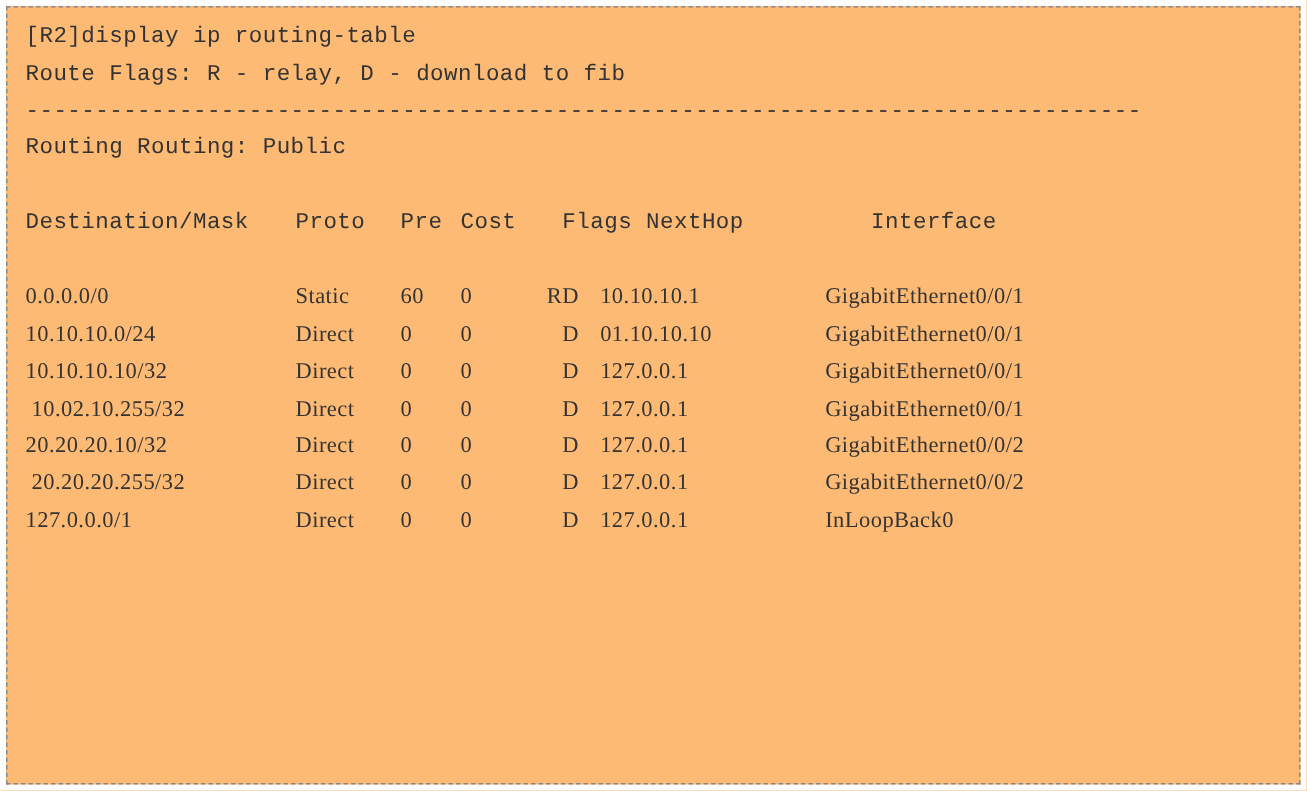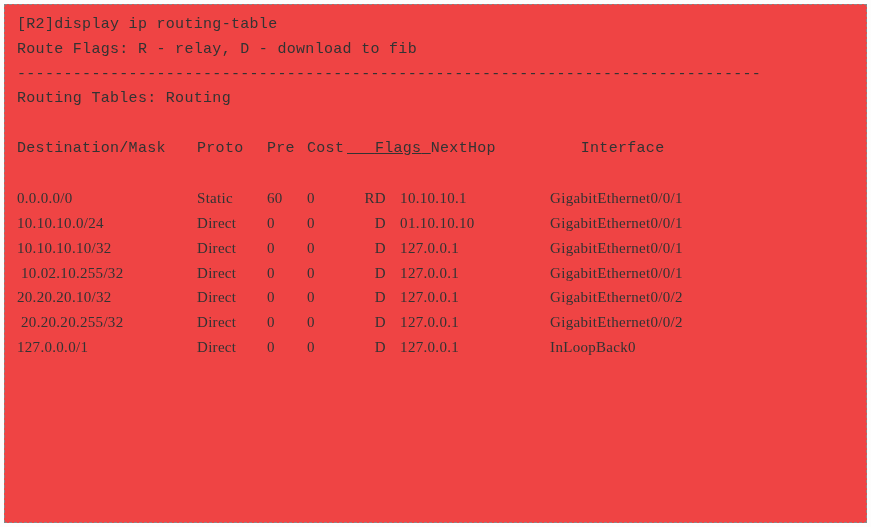--- a/index.html
+++ b/index.html
@@ -9,38 +9,37 @@
     }
     body {
       background: #fdfdfd;
       font-family: 'Courier New', Consolas, monospace;
       padding: 4px;
     }
     .terminal {
       width: 863px;
       height: 519px;
       border: 1px dashed #888;
-      background: #ef4444;
+      background: #fdba74;
       padding: 8px 12px;
       color: #333;
       font-size: 15px;
       line-height: 1.65;
       letter-spacing: 0.3px;
       overflow: hidden;
     }
     .line {
       white-space: pre;
     }
     .sep {
       white-space: nowrap;
       overflow: hidden;
     }
     .header-row {
       white-space: pre;
-      text-decoration: underline;
     }
     .data-row {
       white-space: pre;
       font-family: Liberation Serif, serif;
     }
     .blank {
       height: 1.65em;
     }
     .col-dest { display: inline-block; width: 180px; }
     .col-proto { display: inline-block; width: 70px; }
@@ -50,21 +49,21 @@
     .col-nh { display: inline-block; width: 150px; }
     .col-if { display: inline-block; }
   </style>
 </head>
 <body>
 
 <div class="terminal">
   <div class="line">[R2]display ip routing-table</div>
   <div class="line">Route Flags: R - relay, D - download to fib</div>
   <div class="sep">--------------------------------------------------------------------------------</div>
-  <div class="line">Routing Tables: Routing</div>
+  <div class="line">Routing Routing: Public</div>
   <div class="blank"></div>
   <div class="header-row"><span class="col-dest">Destination/Mask</span><span class="col-proto">Proto</span><span class="col-pre">Pre</span><span class="col-cost">Cost</span><span>   </span><span>Flags</span><span> </span><span class="col-nh">NextHop</span><span class="col-if">Interface</span></div>
   <div class="blank"></div>
   <div id="rows">
       <div class="data-row"><span class="col-dest">0.0.0.0/0</span><span class="col-proto">Static</span><span class="col-pre">60</span><span class="col-cost">0</span><span class="col-flags">RD</span><span>  </span><span class="col-nh">10.10.10.1</span><span class="col-if">GigabitEthernet0/0/1</span></div>
       <div class="data-row"><span class="col-dest">10.10.10.0/24</span><span class="col-proto">Direct</span><span class="col-pre">0</span><span class="col-cost">0</span><span class="col-flags">D</span><span>  </span><span class="col-nh">01.10.10.10</span><span class="col-if">GigabitEthernet0/0/1</span></div>
       <div class="data-row"><span class="col-dest">10.10.10.10/32</span><span class="col-proto">Direct</span><span class="col-pre">0</span><span class="col-cost">0</span><span class="col-flags">D</span><span>  </span><span class="col-nh">127.0.0.1</span><span class="col-if">GigabitEthernet0/0/1</span></div>
       <div class="data-row"><span class="col-dest"> 10.02.10.255/32</span><span class="col-proto">Direct</span><span class="col-pre">0</span><span class="col-cost">0</span><span class="col-flags">D</span><span>  </span><span class="col-nh">127.0.0.1</span><span class="col-if">GigabitEthernet0/0/1</span></div>
       <div class="data-row"><span class="col-dest">20.20.20.10/32</span><span class="col-proto">Direct</span><span class="col-pre">0</span><span class="col-cost">0</span><span class="col-flags">D</span><span>  </span><span class="col-nh">127.0.0.1</span><span class="col-if">GigabitEthernet0/0/2</span></div>
       <div class="data-row"><span class="col-dest"> 20.20.20.255/32</span><span class="col-proto">Direct</span><span class="col-pre">0</span><span class="col-cost">0</span><span class="col-flags">D</span><span>  </span><span class="col-nh">127.0.0.1</span><span class="col-if">GigabitEthernet0/0/2</span></div>

